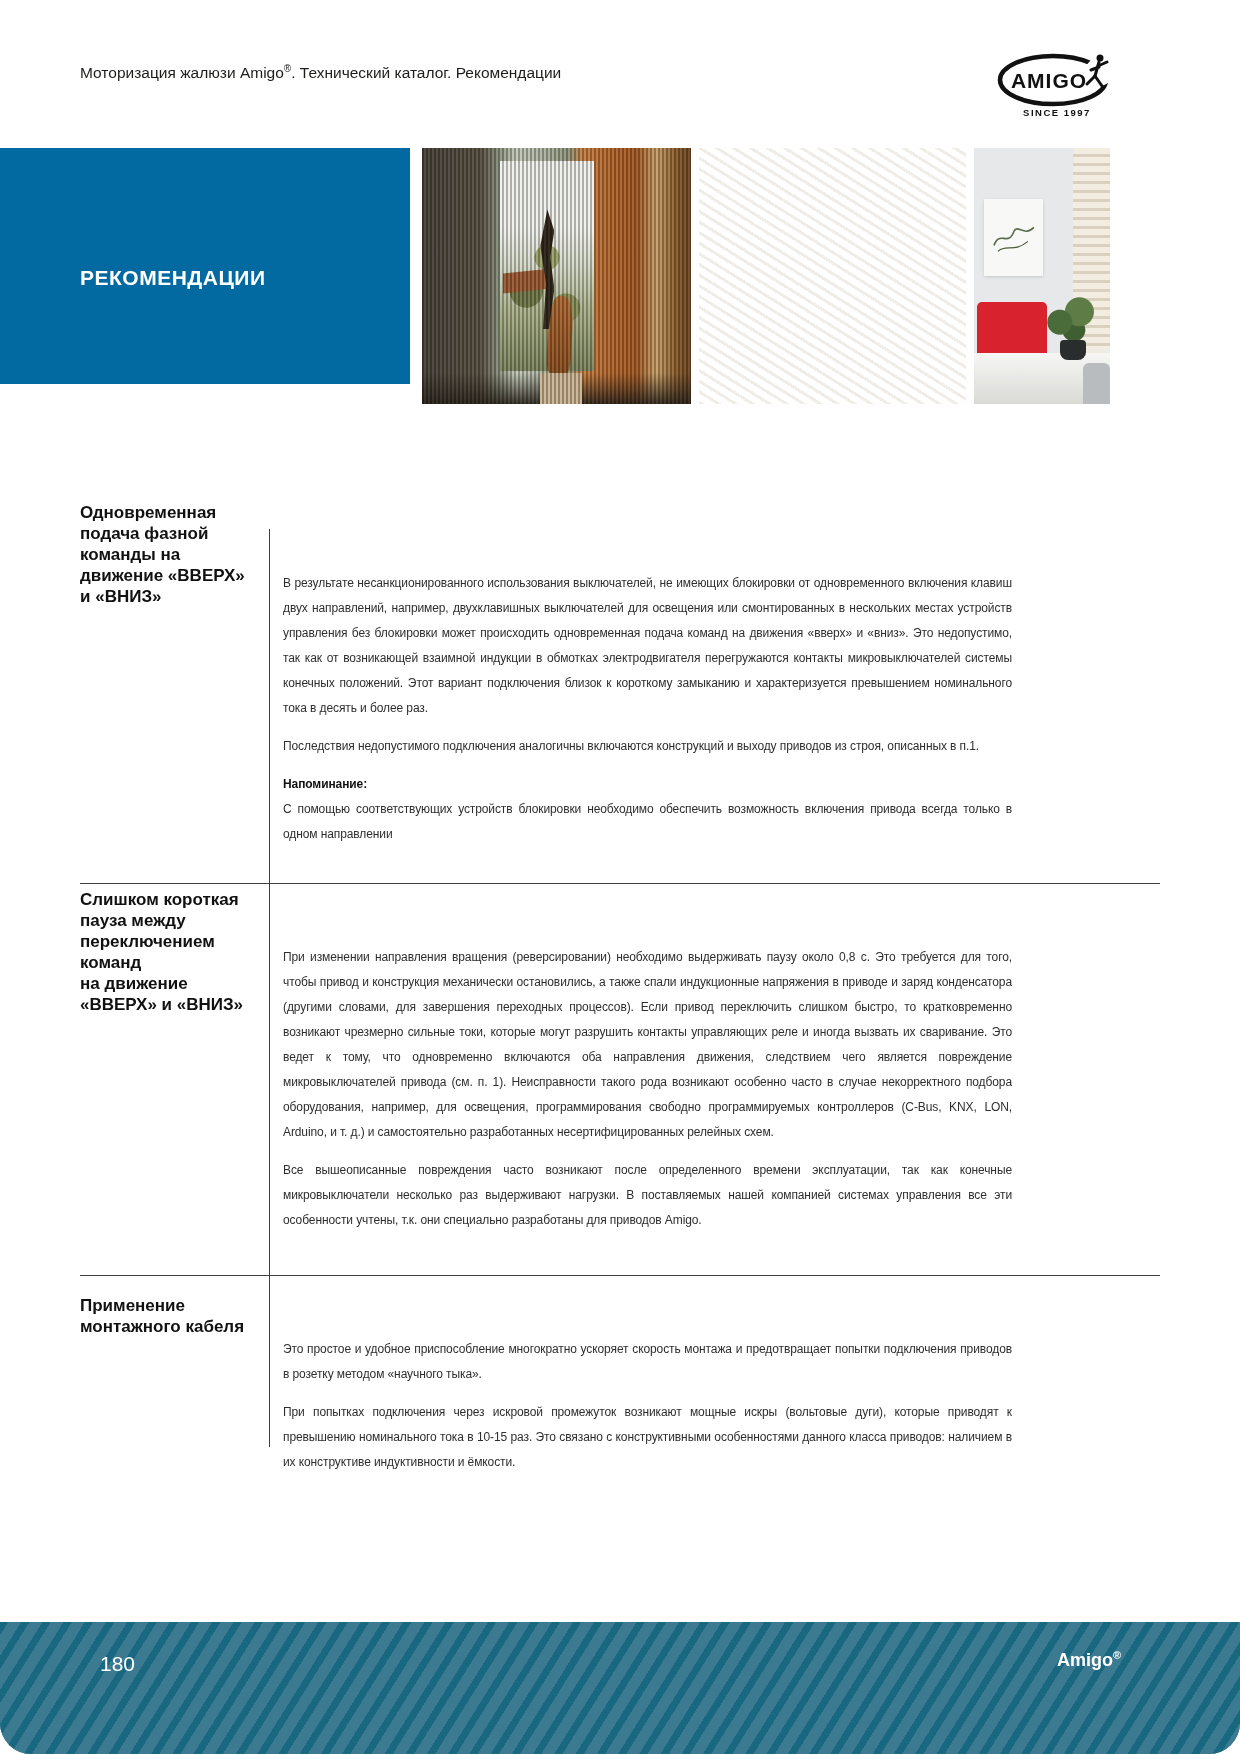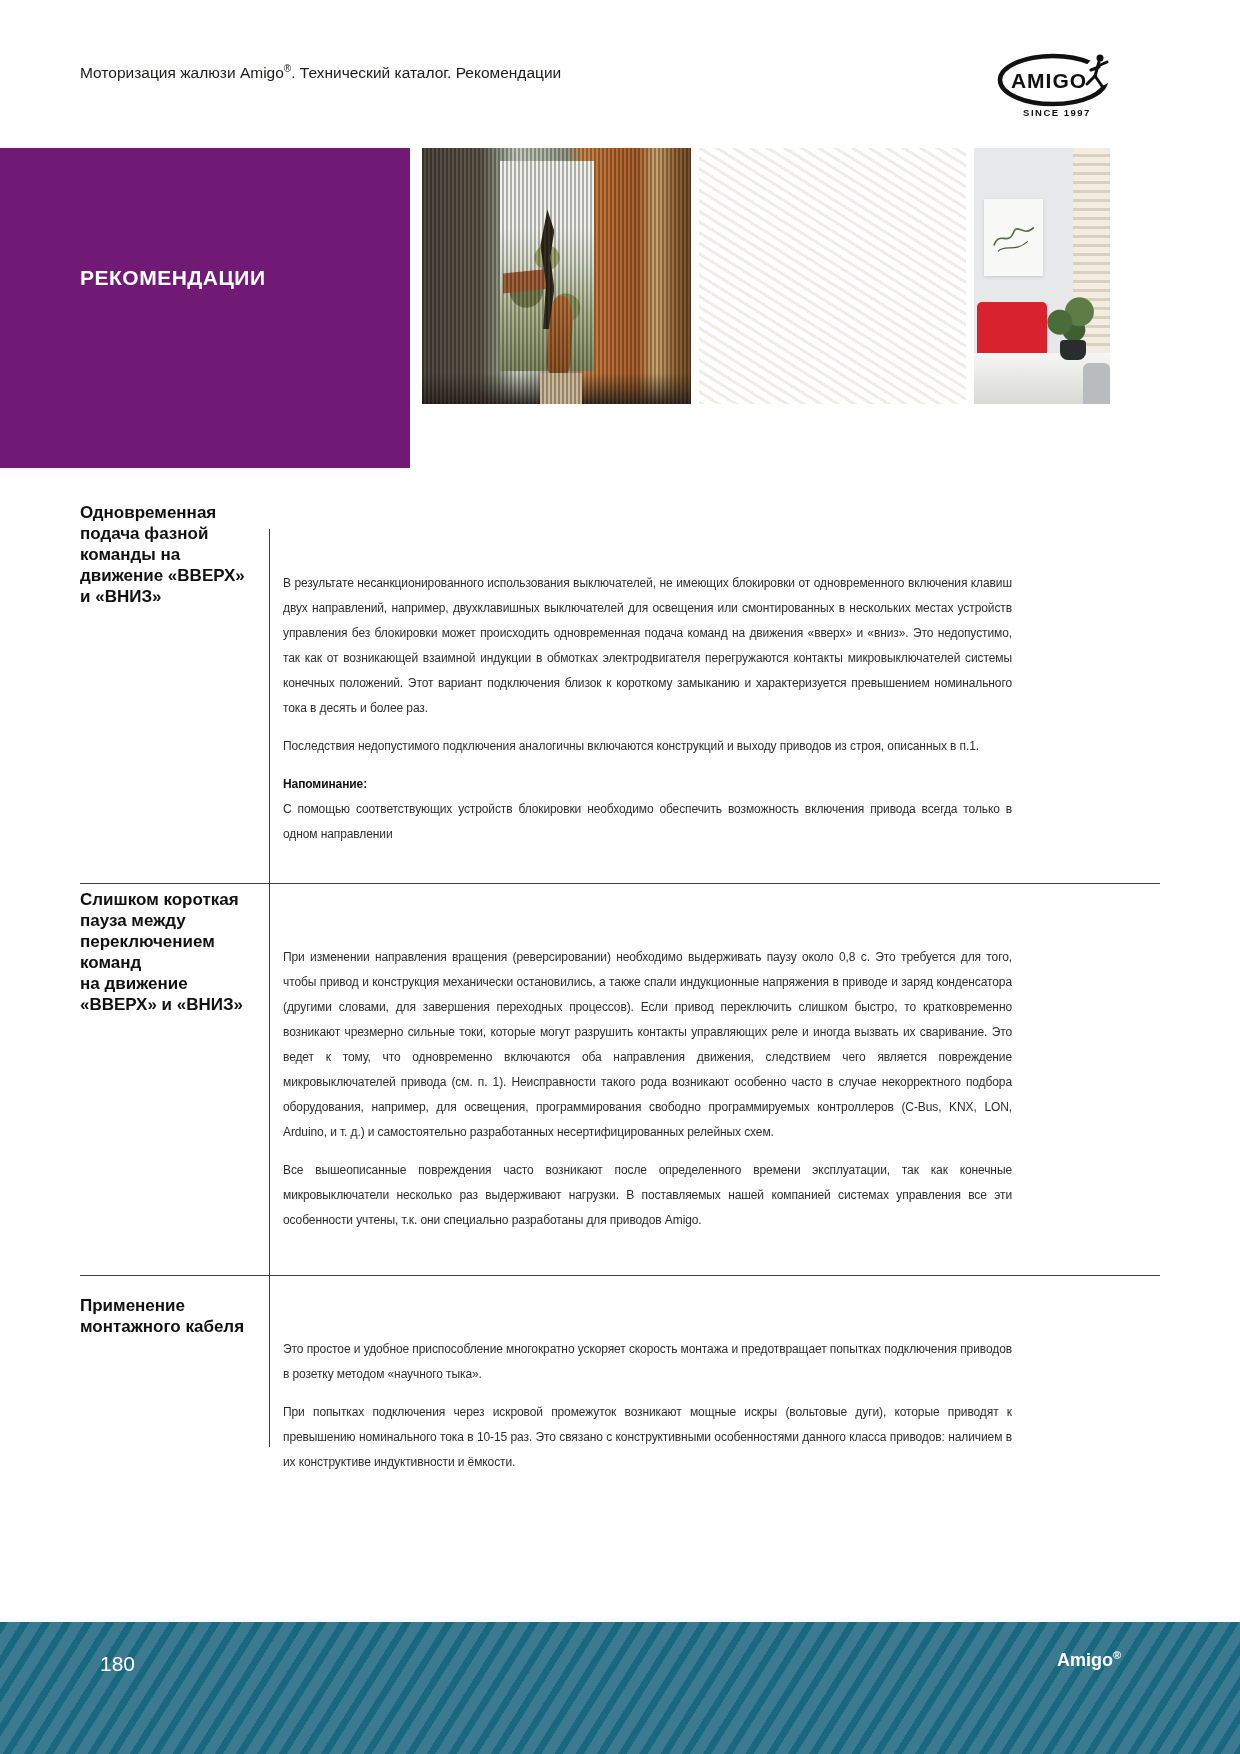--- a/index.html
+++ b/index.html
@@ -1,28 +1,28 @@
 <!DOCTYPE html>
 <html><head>
 <meta charset="utf-8">
 <style>
   html,body{margin:0;padding:0;background:#fff;}
   .page{
     position:relative;width:1240px;height:1754px;margin:0 auto;background:#fff;
-    font-family:"Liberation Sans","DejaVu Sans",sans-serif;color:#2e2e2e;overflow:hidden;
+    font-family:"Liberation Sans","DejaVu Sans",sans-serif;color:#2e2e2e;overflow:hidden;border-radius:31px;
   }
   
   .header-title{
     position:absolute;left:80px;top:63px;font-size:15.5px;color:#1d1d1b;letter-spacing:0;
   }
   .header-title sup{font-size:10px;}
   .logo{position:absolute;left:995px;top:46px;width:130px;height:80px;}
   
   .banner{position:absolute;left:0;top:148px;width:1240px;height:256px;}
-  .banner-gray{position:absolute;left:0;top:0;width:410px;height:320px;background:#701a75;}
+  .banner-gray{position:absolute;left:0;top:0;width:410px;height:236px;background:#0369a1;}
   .banner-title{
     position:absolute;left:80px;top:118px;color:#fff;font-size:21px;font-weight:bold;letter-spacing:0.5px;
   }
   .photo{position:absolute;top:0;height:256px;overflow:hidden;}
   
   .photo1{left:422px;width:269px;
     background:linear-gradient(90deg,#45403a 0%,#575043 22%,#8d9683 29%,#c3cabd 35%,#aab3a2 46%,
       #8f9880 54%,#c97f42 60%,#b2642a 72%,#a55a24 80%,#c9a26b 87%,#8f6130 94%,#6b4420 100%);}
   .photo1 .p1-window{position:absolute;left:29%;top:5%;width:35%;height:82%;z-index:1;
     background:
@@ -171,21 +171,21 @@
 на движение
 «ВВЕРХ» и «ВНИЗ»</div>
   <div class="sec-body b2">
     <p>При изменении направления вращения (реверсировании) необходимо выдерживать паузу около 0,8 с. Это требуется для того, чтобы привод и конструкция механически остановились, а также спали индукционные напряжения в приводе и заряд конденсатора (другими словами, для завершения переходных процессов). Если привод переключить слишком быстро, то кратковременно возникают чрезмерно сильные токи, которые могут разрушить контакты управляющих реле и иногда вызвать их сваривание. Это ведет к тому, что одновременно включаются оба направления движения, следствием чего является повреждение микровыключателей привода (см. п. 1). Неисправности такого рода возникают особенно часто в случае некорректного подбора оборудования, например, для освещения, программирования свободно программируемых контроллеров (C-Bus, KNX, LON, Arduino, и т. д.) и самостоятельно разработанных несертифицированных релейных схем.</p>
     <p>Все вышеописанные повреждения часто возникают после определенного времени эксплуатации, так как конечные микровыключатели несколько раз выдерживают нагрузки. В поставляемых нашей компанией системах управления все эти особенности учтены, т.к. они специально разработаны для приводов Amigo.</p>
   </div>
 
   <div class="sec-heading h3">Применение
 монтажного кабеля</div>
   <div class="sec-body b3">
-    <p>Это простое и удобное приспособление многократно ускоряет скорость монтажа и предотвращает попытках подключения приводов в розетку методом «научного тыка».</p>
+    <p>Это простое и удобное приспособление многократно ускоряет скорость монтажа и предотвращает попытки подключения приводов в розетку методом «научного тыка».</p>
     <p>При попытках подключения через искровой промежуток возникают мощные искры (вольтовые дуги), которые приводят к превышению номинального тока в 10-15 раз. Это связано с конструктивными особенностями данного класса приводов: наличием в их конструктиве индуктивности и ёмкости.</p>
   </div>
 
   <div class="footer">
     <div class="page-number">180</div>
     <div class="footer-brand"><span>Amigo</span><sup>®</sup></div>
   </div>
 
 </div>
 

